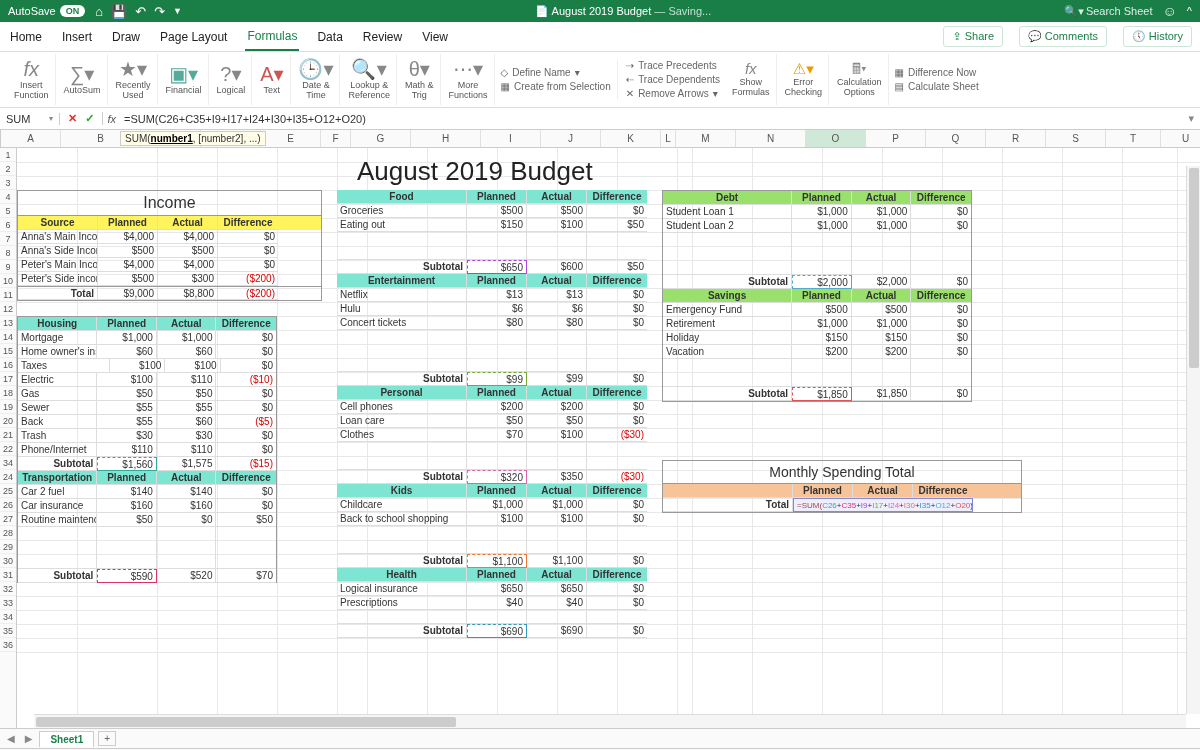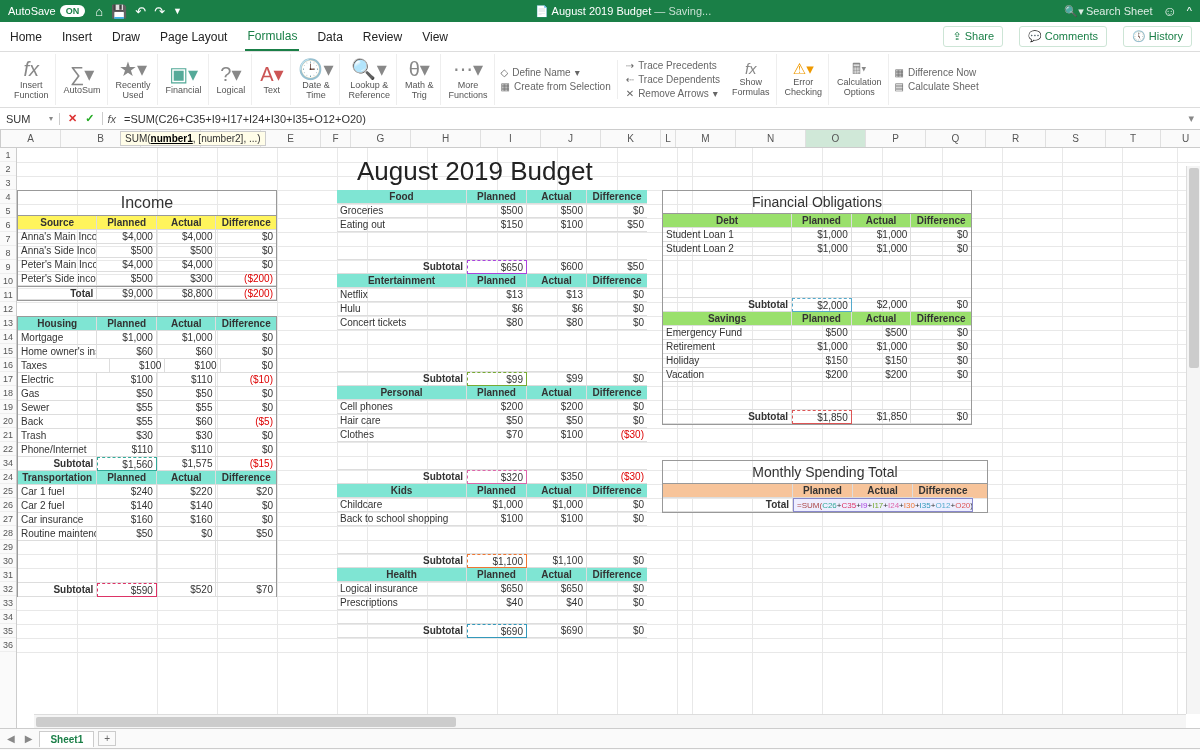--- a/index.html
+++ b/index.html
@@ -350,21 +350,21 @@
           <div class="hline" style="top: 434px;"></div>
           <div class="hline" style="top: 448px;"></div>
           <div class="hline" style="top: 462px;"></div>
           <div class="hline" style="top: 476px;"></div>
           <div class="hline" style="top: 490px;"></div>
           <div class="hline" style="top: 504px;"></div>
         </div>
       <div class="budget">
         <div class="title">August 2019 Budget</div>
 
-        <div class="tbl" style="left:0;top:42px;width:260px">
+        <div class="tbl" style="left:0;top:42px;width:305px">
           <div class="hdr">Income</div>
           <div class="row cat yellow">
               <div style="width:80px">Source</div>
               <div style="width:60px">Planned</div>
               <div style="width:60px">Actual</div>
               <div style="width:60px">Difference</div>
             </div>
           <div id="income-rows">
               <div class="row">
                 <div style="width: 80px;">Anna's Main Income</div>
@@ -469,26 +469,20 @@
               <div class="num neg" style="width:60px">($15)</div>
             </div>
           <div class="row cat">
               <div style="width:80px">Transportation</div>
               <div style="width:60px">Planned</div>
               <div style="width:60px">Actual</div>
               <div style="width:60px">Difference</div>
             </div>
           <div id="transport-rows">
               <div class="row">
-                <div style="width: 80px;">Car 1 fuel</div>
-                <div class="num" style="width: 60px;">$240</div>
-                <div class="num" style="width: 60px;">$220</div>
-                <div class="num" style="width: 60px;">$20</div>
-              </div>
-              <div class="row">
                 <div style="width: 80px;">Car 2 fuel</div>
                 <div class="num" style="width: 60px;">$140</div>
                 <div class="num" style="width: 60px;">$140</div>
                 <div class="num" style="width: 60px;">$0</div>
               </div>
               <div class="row">
                 <div style="width: 80px;">Car insurance</div>
                 <div class="num" style="width: 60px;">$160</div>
                 <div class="num" style="width: 60px;">$160</div>
                 <div class="num" style="width: 60px;">$0</div>
@@ -592,21 +586,21 @@
               <div style="width:60px">Difference</div>
             </div>
           <div id="personal-rows">
               <div class="row">
                 <div style="width: 130px;">Cell phones</div>
                 <div class="num" style="width: 60px;">$200</div>
                 <div class="num" style="width: 60px;">$200</div>
                 <div class="num" style="width: 60px;">$0</div>
               </div>
               <div class="row">
-                <div style="width: 130px;">Hair care</div>
+                <div style="width: 130px;">Loan care</div>
                 <div class="num" style="width: 60px;">$50</div>
                 <div class="num" style="width: 60px;">$50</div>
                 <div class="num" style="width: 60px;">$0</div>
               </div>
               <div class="row">
                 <div style="width: 130px;">Clothes</div>
                 <div class="num" style="width: 60px;">$70</div>
                 <div class="num" style="width: 60px;">$100</div>
                 <div class="num neg" style="width: 60px;">($30)</div>
               </div>
@@ -683,21 +677,20 @@
             </div>
           <div class="row">
               <div class="subt" style="width:130px">Subtotal</div>
               <div class="num marq" style="width:60px;border-color:#39b">$690</div>
               <div class="num" style="width:60px">$690</div>
               <div class="num" style="width:60px">$0</div>
             </div>
         </div>
 
         <div class="tbl" style="left:645px;top:42px;width:310px">
-          <div class="hdr sm">Financial Obligations</div>
           <div class="row cat green">
               <div style="width:130px">Debt</div>
               <div style="width:60px">Planned</div>
               <div style="width:60px">Actual</div>
               <div style="width:60px">Difference</div>
             </div>
           <div id="debt-rows">
               <div class="row">
                 <div style="width: 130px;">Student Loan 1</div>
                 <div class="num" style="width: 60px;">$1,000</div>
@@ -762,21 +755,21 @@
               <div style="width:60px"></div>
             </div>
           <div class="row">
               <div class="subt" style="width:130px">Subtotal</div>
               <div class="num marq" style="width:60px;border-color:#d55">$1,850</div>
               <div class="num" style="width:60px">$1,850</div>
               <div class="num" style="width:60px">$0</div>
             </div>
         </div>
 
-        <div class="tbl" style="left:645px;top:312px;width:326px">
+        <div class="tbl" style="left:645px;top:312px;width:360px">
           <div class="hdr sm">Monthly Spending Total</div>
           <div class="row cat orange">
               <div style="width:130px"></div>
               <div style="width:60px">Planned</div>
               <div style="width:60px">Actual</div>
               <div style="width:60px">Difference</div>
             </div>
           <div class="row">
               <div class="subt" style="width:130px">Total</div>
               <div style="width:180px;font-size:8px;background:#eef;border:1px solid #88c"><span style="color:#a44">=SUM(</span><span style="color:#3a9">C26</span>+<span style="color:#d36">C35</span>+<span style="color:#a4d">I9</span>+<span style="color:#7a3">I17</span>+<span style="color:#d6a">I24</span>+<span style="color:#e73">I30</span>+<span style="color:#39b">I35</span>+<span style="color:#5ac">O12</span>+<span style="color:#d55">O20</span>)</div>

